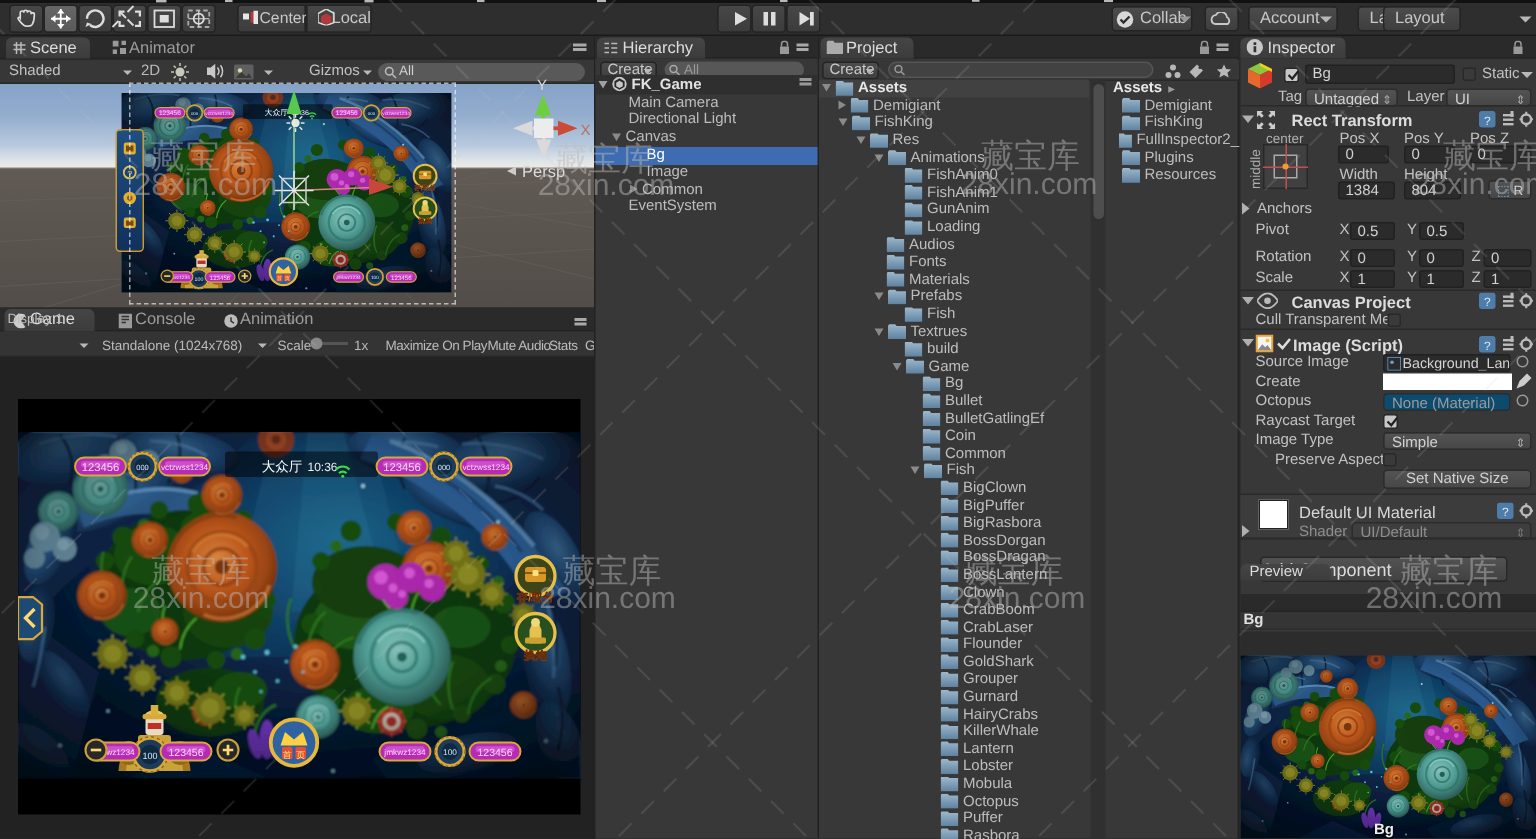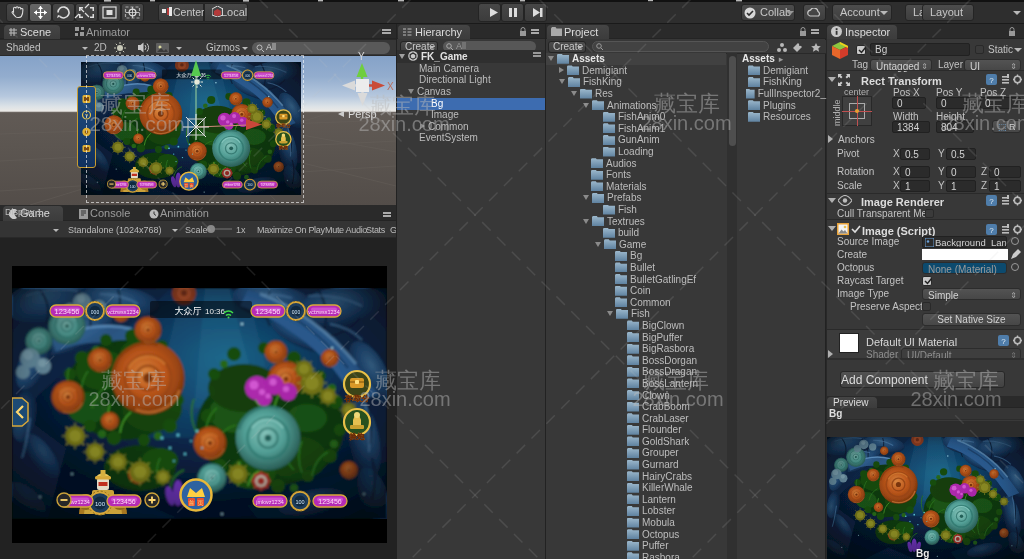--- a/index.html
+++ b/index.html
@@ -503,21 +503,21 @@
     <div class="field" style="left:946px;top:180px;width:30px;height:12px">1</div>
 <div class="lbl" style="left:981px;top:180px">Z</div>
     <div class="field" style="left:989px;top:180px;width:32px;height:12px">1</div>
 <div class="abs" style="left:827px;top:193px;width:197px;height:1px;background:#2a2a2a"></div>
 
 <div class="secd" style="left:828px;top:198px"></div>
 <svg class="abs" style="left:838px;top:195px" width="14" height="11">
       <path d="M0 5.5C2.5 2 5 .5 7 .5S11.5 2 14 5.5C11.5 9 9 10.5 7 10.5 5 10.5 2.5 9 0 5.5z" fill="none" stroke="#bbb" stroke-width="1.2"></path>
       <circle cx="7" cy="5.5" r="2.2" fill="#bbb"></circle>
     </svg>
-<div class="lbl b" style="left:861px;top:196px;color:#dcdcdc;font-size:11px">Image Renderer</div>
+<div class="lbl b" style="left:861px;top:196px;color:#dcdcdc;font-size:11px">Canvas Project</div>
 <svg class="abs" style="left:986px;top:195px" width="38" height="12">
  <rect x="0" y="0" width="11" height="11" rx="2" fill="#4f7daa"></rect>
       <text x="5.5" y="9" font-size="8" fill="#dfeaf2" text-anchor="middle">?</text>
  <g fill="#bbb">
         <rect x="16" y="2" width="7" height="1.6"></rect>
         <rect x="16" y="5" width="7" height="1.6"></rect>
         <rect x="16" y="8" width="7" height="1.6"></rect>
         <rect x="21" y="0" width="2" height="4"></rect>
       </g>
  <circle cx="31.5" cy="5.5" r="3.2" fill="none" stroke="#bbb" stroke-width="1.6"></circle>
@@ -593,21 +593,21 @@
         <path d="M19.5 0.5v2M19.5 8.5v2M15 5.5h2M22 5.5h2"></path>
       </g>
 </svg>
 <div class="lbl" style="left:866px;top:349px;color:#8e8e8e">Shader</div>
 <div class="drop" style="left:901px;top:348px;width:120px;height:12px;background:#3e3e3e;color:#8e8e8e;font-size:10px">UI/Default<span style="float:right;margin-right:3px;font-size:8px;color:#777">⇕</span></div>
 <div class="abs" style="left:827px;top:358px;width:197px;height:2px;background:#2e2e2e"></div>
 
 <div class="abs" style="left:840px;top:371px;width:165px;height:17px;background:linear-gradient(#525252,#424242);border:1px solid #282828;border-radius:3px;color:#dcdcdc;font-size:12px;line-height:16px;text-align:left">Add Component</div>
 
 <div class="tabstrip" style="left:827px;top:396px;width:197px;height:12px"></div>
-<div class="tab" style="left:827px;top:397px;width:50px;height:11px;line-height:11px;font-size:10px;padding-left:6px">Preview</div>
+<div class="tab" style="left:827px;top:376px;width:60px;height:11px;line-height:11px;font-size:10px;padding-left:6px">Preview</div>
 <div class="abs" style="left:827px;top:408px;width:197px;height:12px;background:#353535;border-bottom:1px solid #2c2c2c"></div>
 <div class="lbl b" style="left:829px;top:408px;color:#e0e0e0">Bg</div>
 <div class="abs" style="left:827px;top:421px;width:197px;height:138px;background:#2c2c2c"></div>
 <svg class="abs" style="left:827px;top:437px" width="197" height="122" viewBox="0 0 375 231" preserveAspectRatio="none">
       <use href="#coral" filter="url(#soft)"></use>
     </svg>
 <div class="lbl b" style="left:916px;top:548px;color:#eee;font-size:10px;text-shadow:0 1px 2px #000">Bg</div>
 
 <svg width="0" height="0" style="position:absolute">
 <defs>

